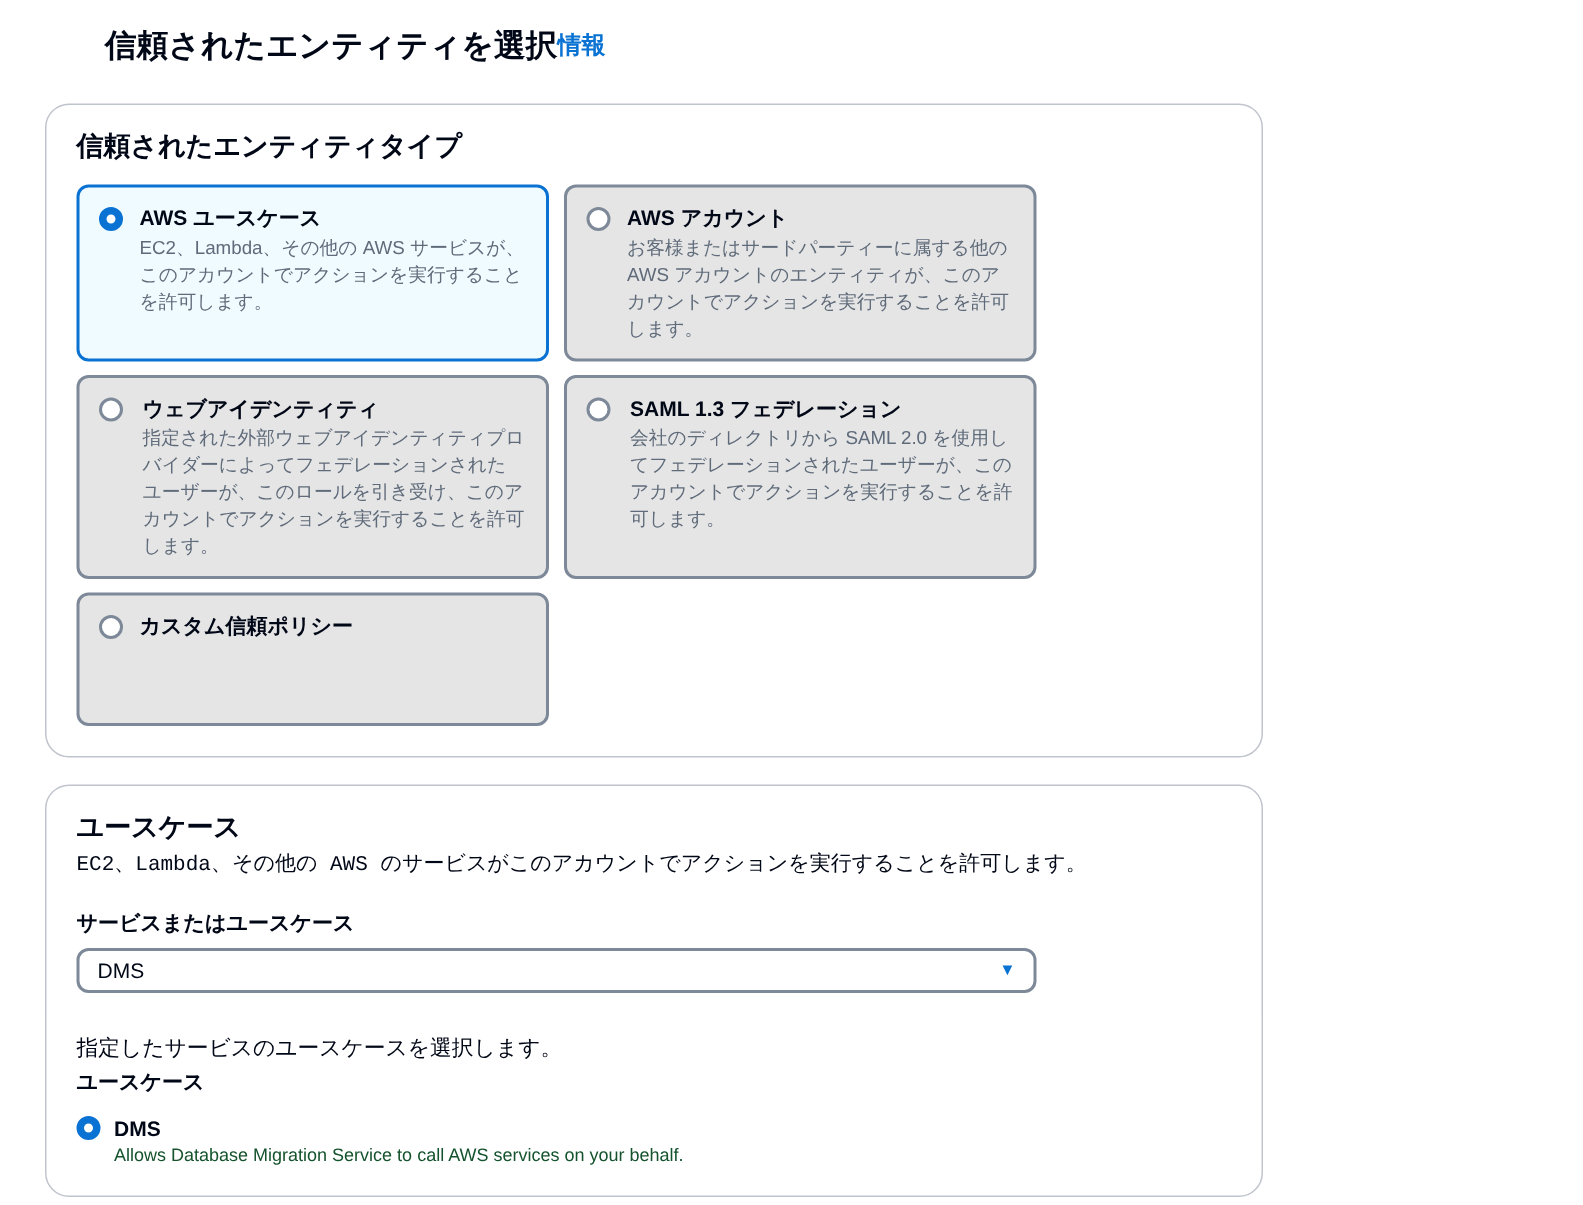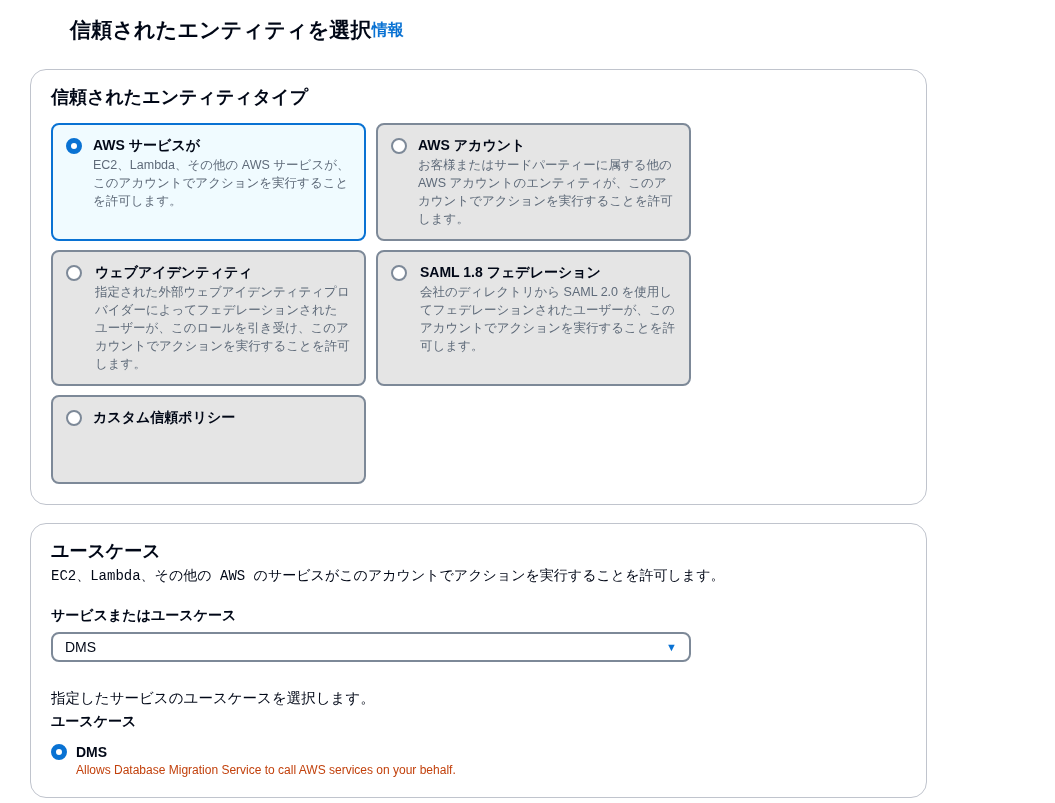--- a/index.html
+++ b/index.html
@@ -19,21 +19,21 @@
   h1.page-title { font-size: 21px; font-weight: 700; margin: 0; letter-spacing: 0.2px; }
   .info-link { color: #0972d3; font-size: 16px; font-weight: 700; text-decoration: none; cursor: pointer; }
 
   
   .panel {
     border: 1px solid #c0c4cd;
     border-radius: 16px;
     background: #fff;
     padding: 15px 20px 20px 20px;
     margin-top: 25px;
-    width: 897px;
+    width: 812px;
   }
   .panel + .panel { margin-top: 18px; }
   h2.panel-title { font-size: 18px; font-weight: 700; margin: 0; }
   .panel-desc { font-size: 14px; margin: 4px 0 0 0; font-family: Liberation Mono, monospace; }
 
   
   .cards {
     display: grid;
     grid-template-columns: 315px 315px;
     column-gap: 10px;
@@ -79,58 +79,58 @@
     margin-top: 7px;
     font-size: 14px;
     cursor: pointer;
   }
   .select .caret { color: #0972d3; font-size: 11px; line-height: 1; }
   .hint-text { font-size: 14.5px; margin-top: 27px; }
   .use-case-label { font-size: 14px; font-weight: 700; margin-top: 5px; }
   .uc-option { margin-top: 13px; }
   .uc-option-row { display: flex; align-items: center; gap: 9px; cursor: pointer; }
   .uc-option-label { font-size: 14px; font-weight: 700; }
-  .uc-option-desc { font-size: 12px; color: #c2410c; margin: 3px 0 0 25px; }
+  .uc-option-desc { font-size: 12px; color: #14532d; margin: 3px 0 0 25px; }
 </style>
 </head>
 <body>
 
 <div class="page">
 
   <div class="page-title-row">
     <h1 class="page-title">信頼されたエンティティを選択</h1>
     <a class="info-link">情報</a>
   </div>
 
   <section class="panel">
     <h2 class="panel-title">信頼されたエンティティタイプ</h2>
 
     <div class="cards">
 
       <div class="card selected">
         <span class="radio checked"></span>
-        <div class="card-title">AWS サービスが</div>
+        <div class="card-title">AWS ユースケース</div>
         <div class="card-desc">EC2、Lambda、その他の AWS サービスが、このアカウントでアクションを実行することを許可します。</div>
       </div>
 
       <div class="card">
         <span class="radio"></span>
         <div class="card-title">AWS アカウント</div>
         <div class="card-desc">お客様またはサードパーティーに属する他の AWS アカウントのエンティティが、このアカウントでアクションを実行することを許可します。</div>
       </div>
 
       <div class="card">
         <span class="radio"></span>
         <div class="card-title">ウェブアイデンティティ</div>
         <div class="card-desc">指定された外部ウェブアイデンティティプロバイダーによってフェデレーションされたユーザーが、このロールを引き受け、このアカウントでアクションを実行することを許可します。</div>
       </div>
 
       <div class="card">
         <span class="radio"></span>
-        <div class="card-title">SAML 1.8 フェデレーション</div>
+        <div class="card-title">SAML 1.3 フェデレーション</div>
         <div class="card-desc">会社のディレクトリから SAML 2.0 を使用してフェデレーションされたユーザーが、このアカウントでアクションを実行することを許可します。</div>
       </div>
 
       <div class="card">
         <span class="radio"></span>
         <div class="card-title">カスタム信頼ポリシー</div>
       </div>
 
     </div>
   </section>

